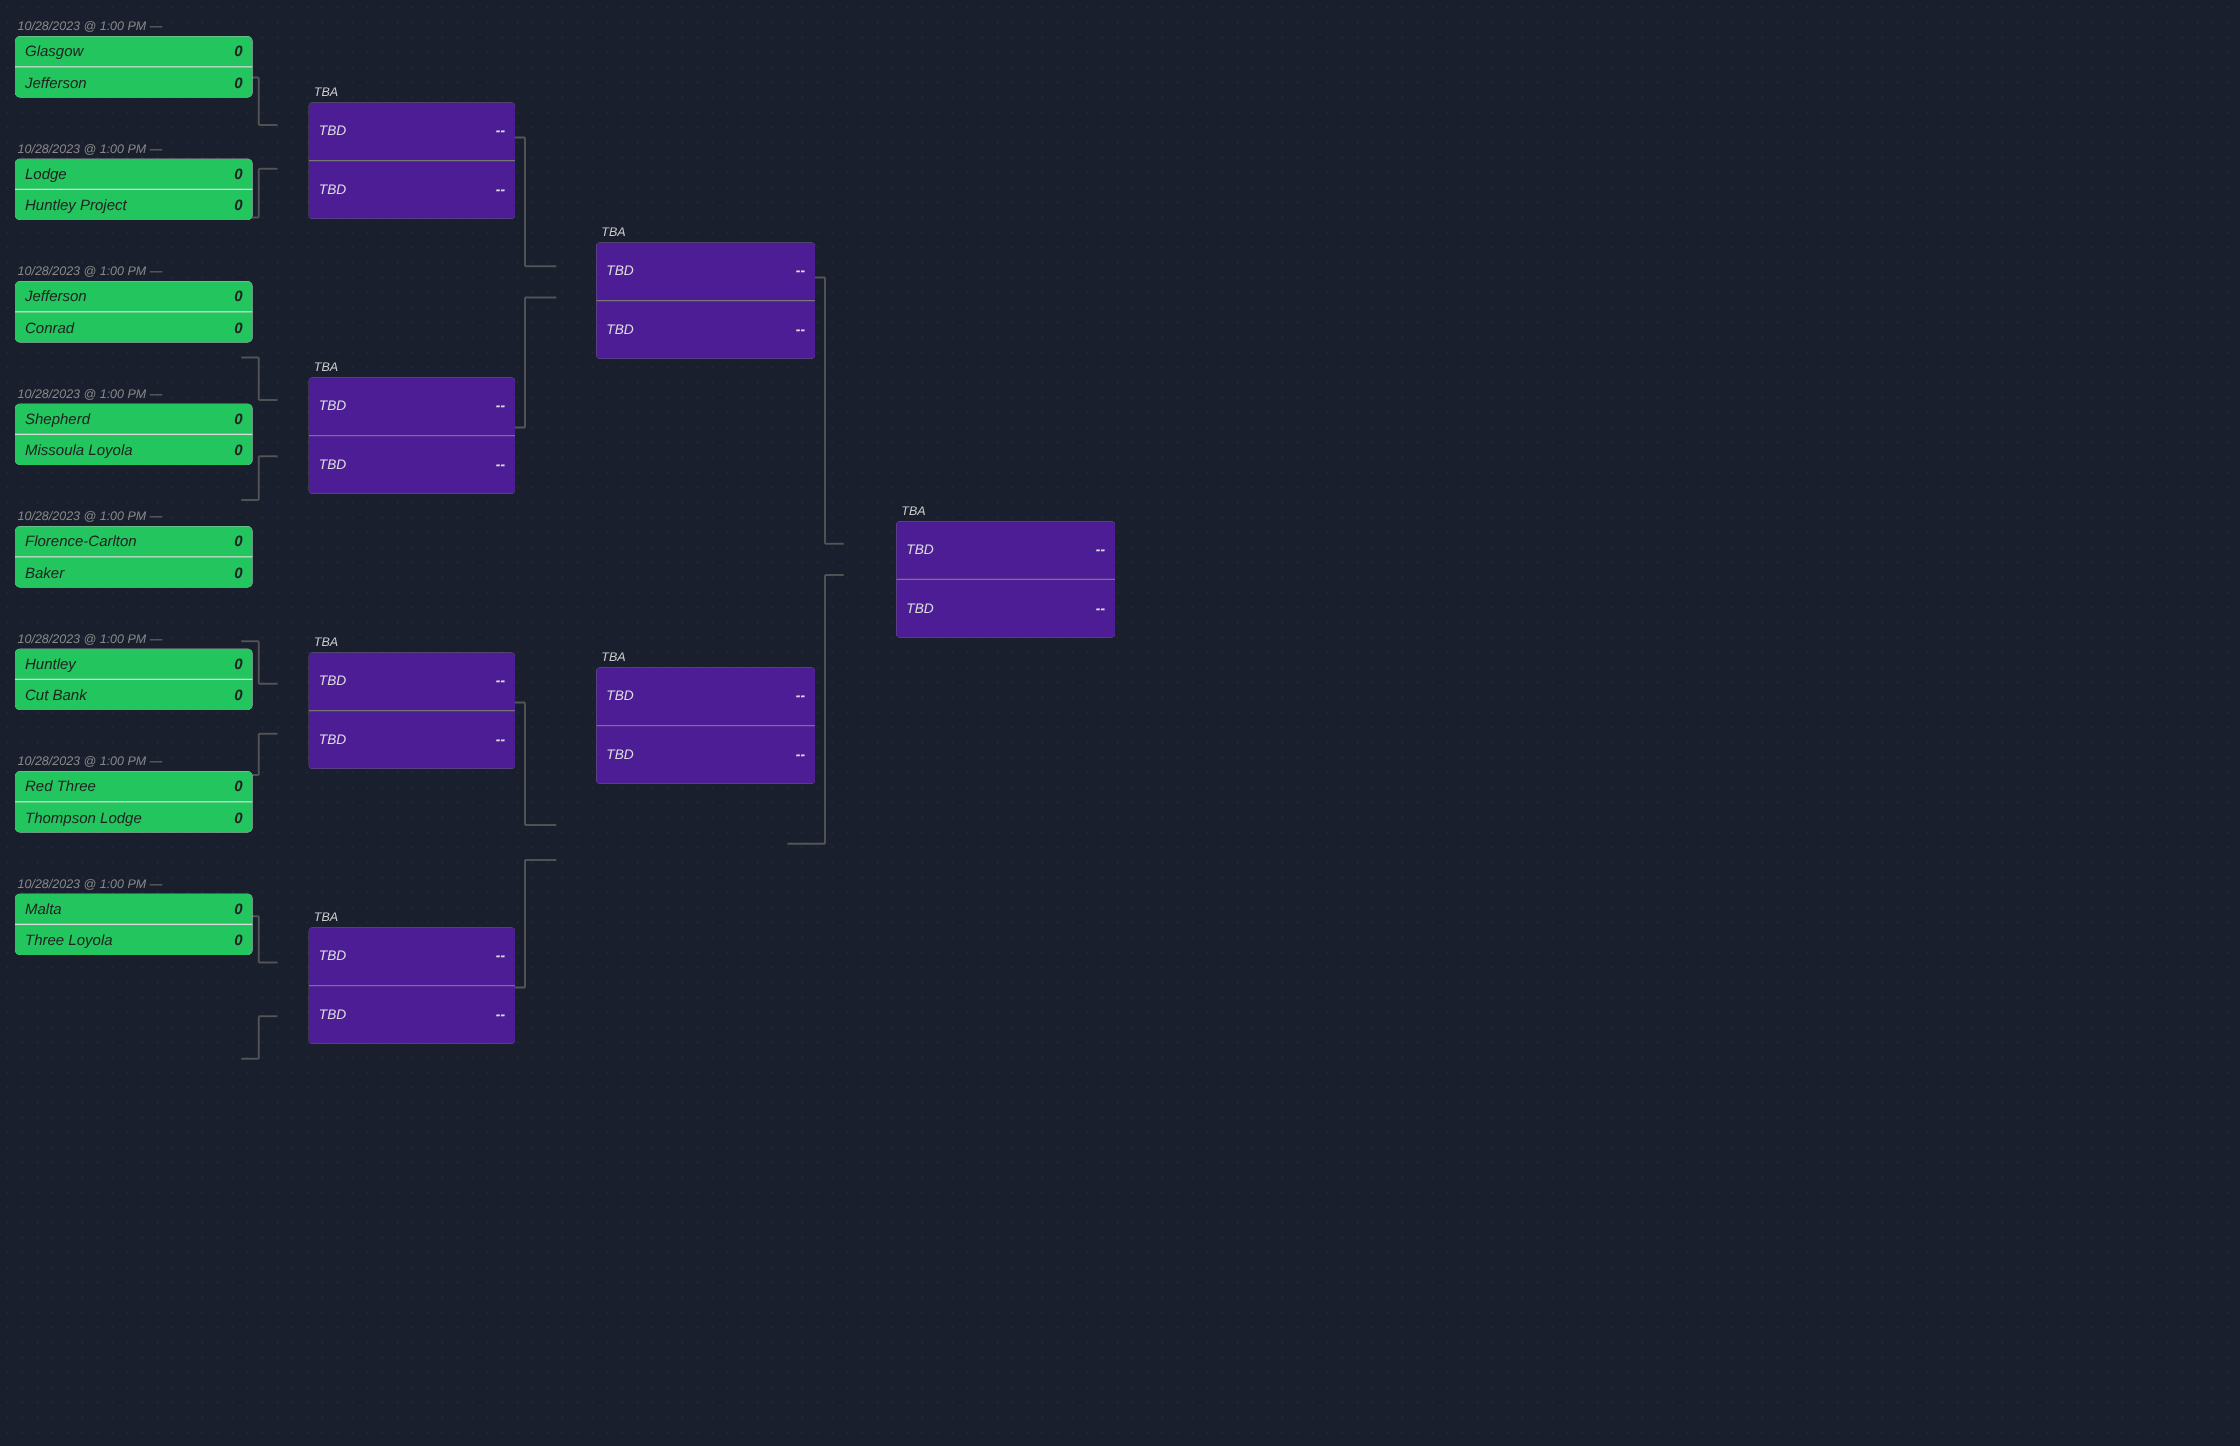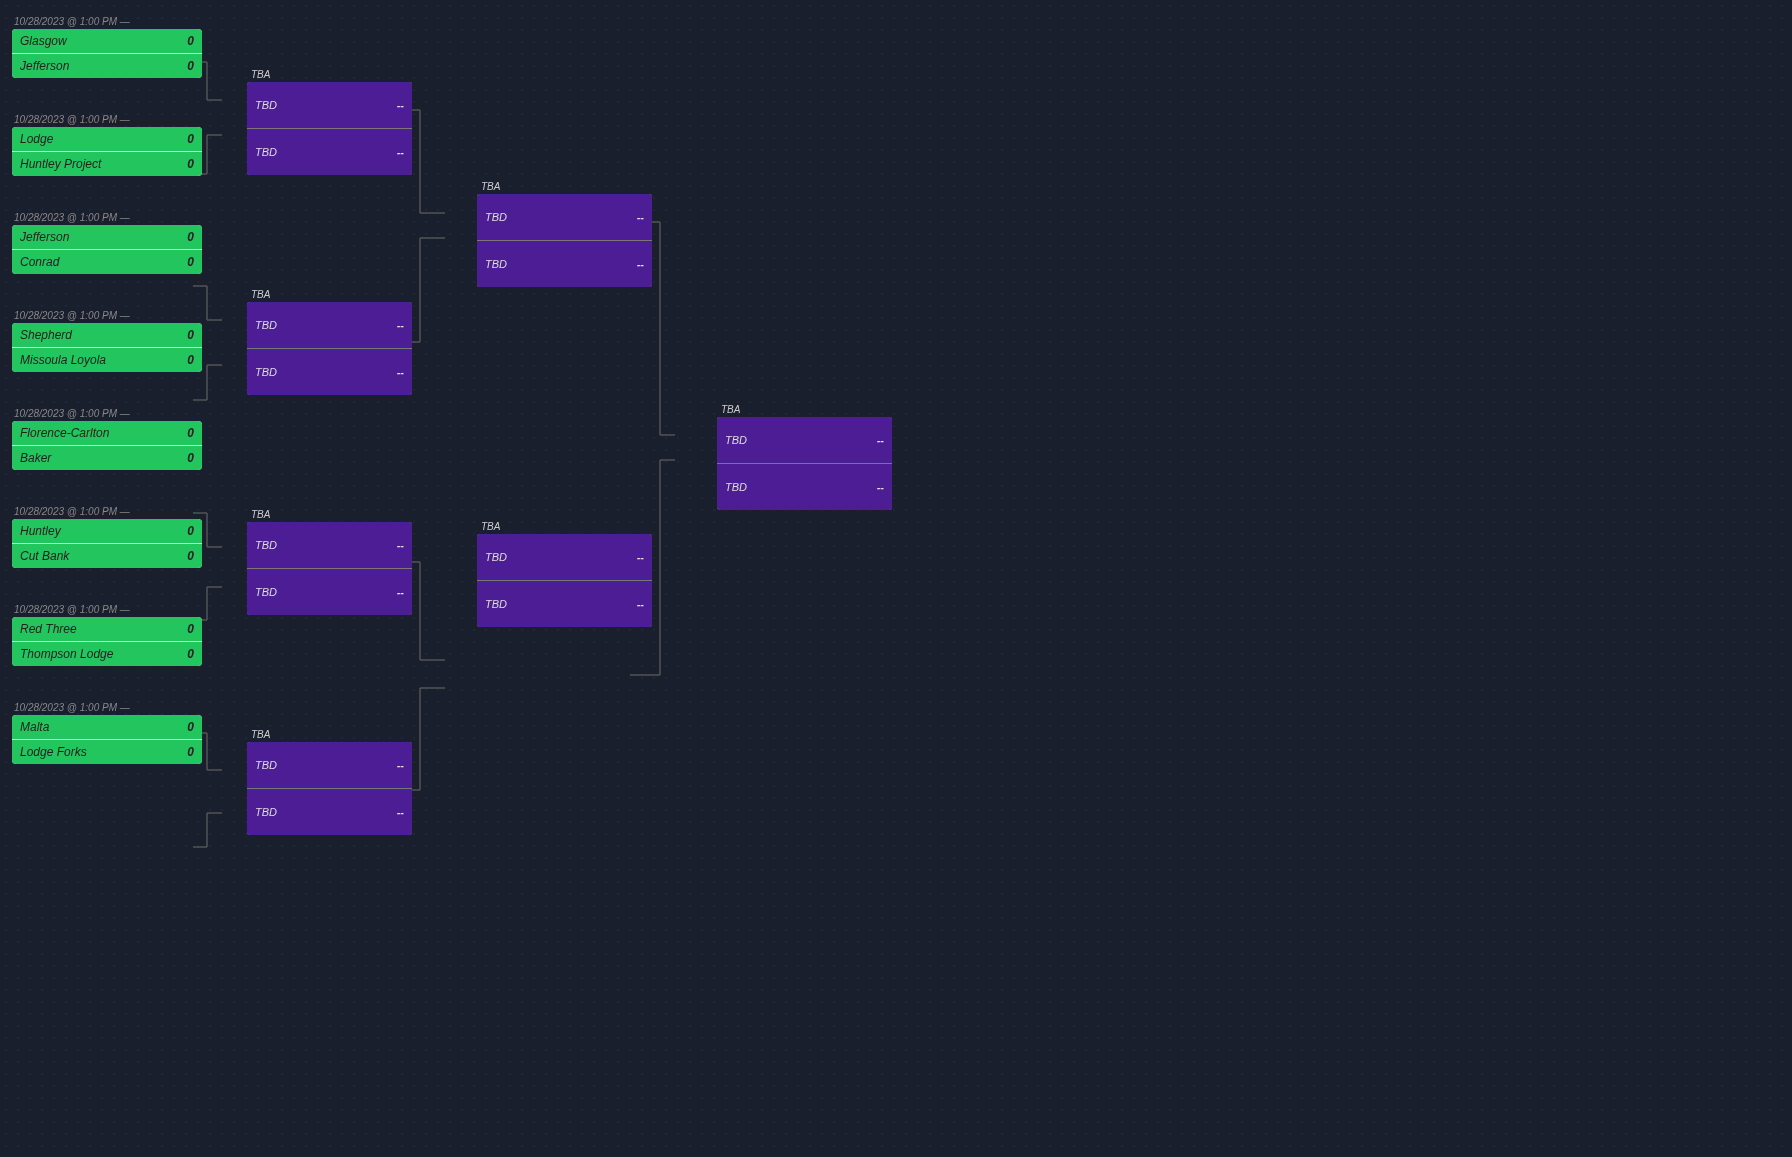--- a/index.html
+++ b/index.html
@@ -320,21 +320,21 @@
       <div style="height:30px;"></div>
 
       <div class="matchup-group">
         <div class="match-date">10/28/2023 @ 1:00 PM —</div>
         <div class="match-card">
           <div class="match-team">
             <span class="team-name">Malta</span>
             <span class="team-score">0</span>
           </div>
           <div class="match-team">
-            <span class="team-name">Lodge Forks</span>
+            <span class="team-name">Three Loyola</span>
             <span class="team-score">0</span>
           </div>
         </div>
       </div>
 
     </div>
 
     <div style="width:30px; flex-shrink:0;"></div>
     <div class="r2-col" style="padding-top: 55px;">
 

